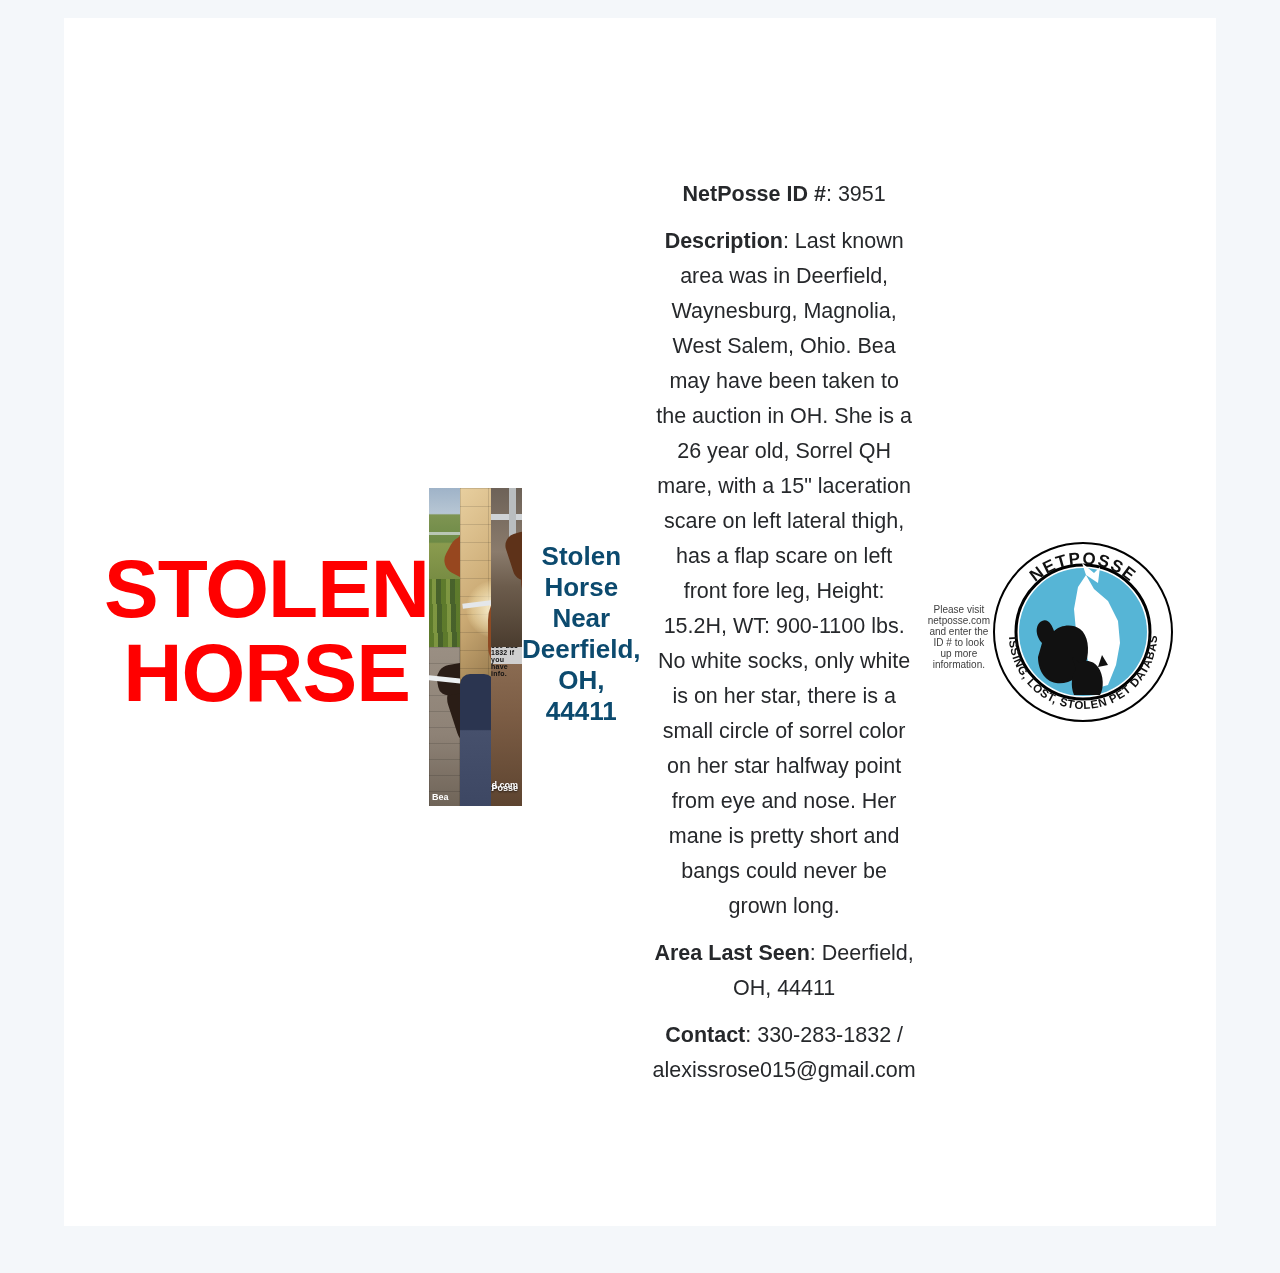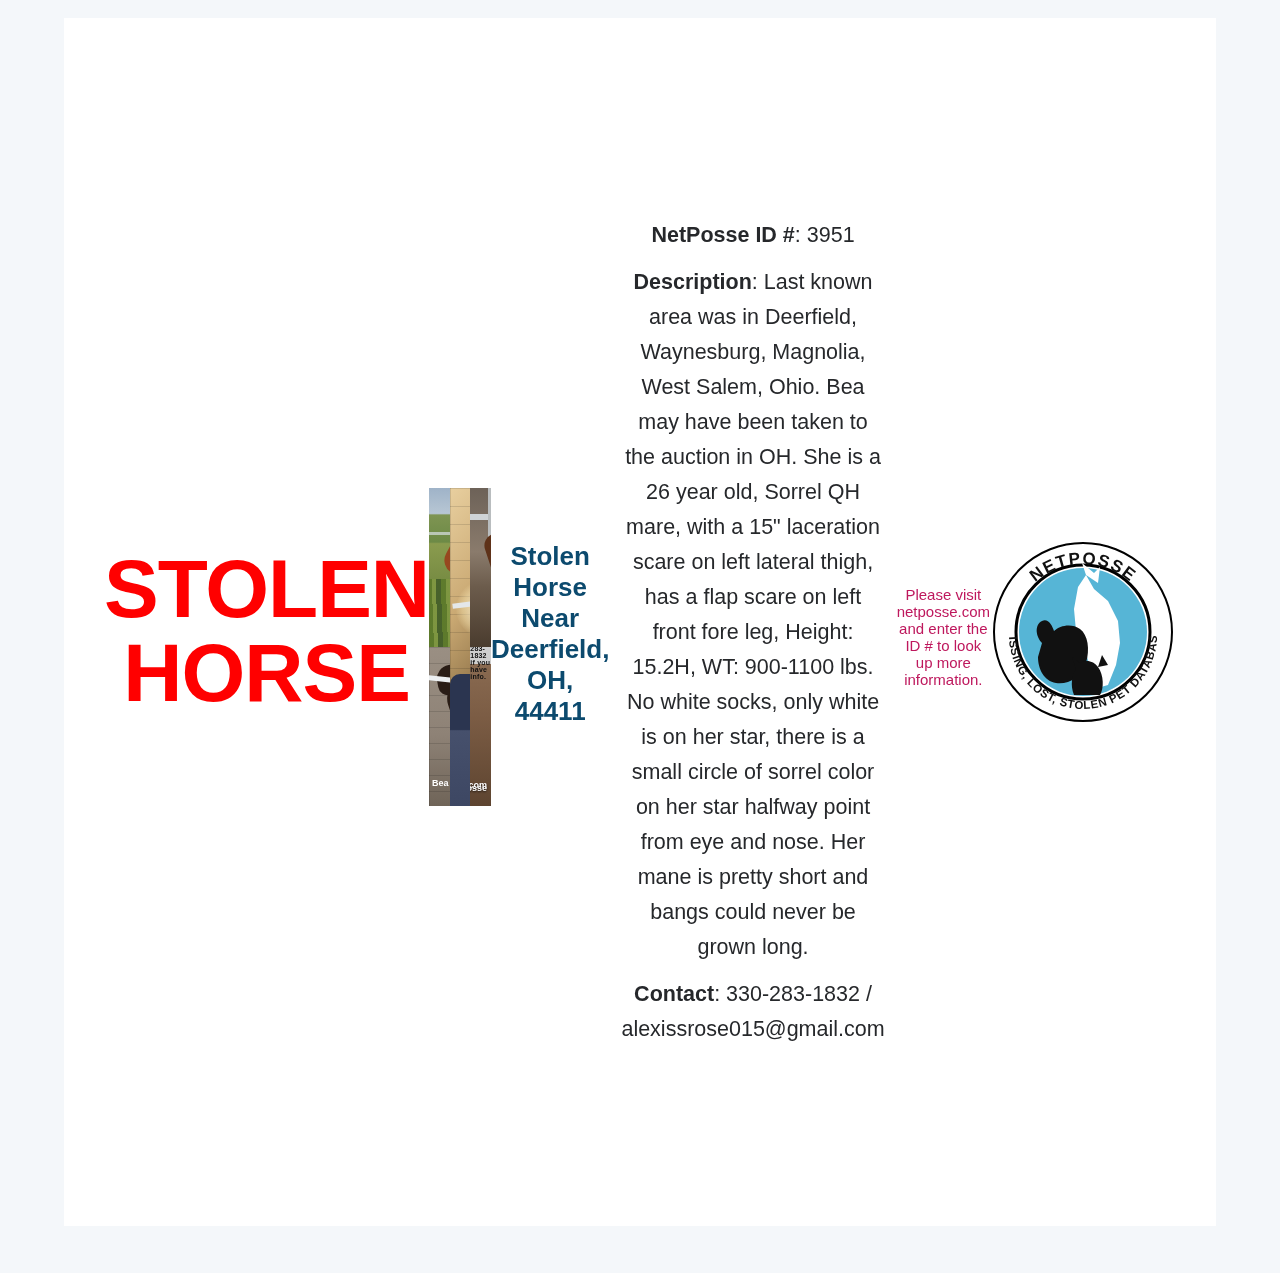--- a/index.html
+++ b/index.html
@@ -286,21 +286,21 @@
   }
   .c4 .pole {
     position: absolute;
     left: -6px; top: 34px;
     width: 120px; height: 5px;
     background: #eceff1;
     transform: rotate(6deg);
   }
   .c4 .caption {
     position: absolute;
-    left: 3px; bottom: 18px;
+    left: 3px; bottom: 4px;
     font-size: 9px;
     font-weight: 700;
     color: #ffffff;
   }
   
   .c5 {
     background: linear-gradient(to bottom, #8e6f55 0%, #7b5c44 45%, #5d4430 100%);
   }
   .c5 .banner {
     position: absolute;
@@ -400,22 +400,22 @@
     line-height: 35px;
     color: #26282b;
   }
   .info .row { margin: 12px; }
   .info b { font-weight: 700; }
   .desc {
     margin-top: 0;
   }
   .footnote {
     margin-top: 24px;
-    font-size: 15px;
-    color: #be185d;
+    font-size: 10px;
+    color: #404040;
     text-align: center;
   }
   .logo-wrap {
     margin-top: 14px;
     width: 186px;
     height: 186px;
     position: relative;
   }
   svg.logo { display: block; }
 </style>
@@ -501,20 +501,23 @@
   <div class="subtitle">Stolen Horse Near Deerfield, OH, 44411</div>
 
   <div class="info">
     <p class="row">
       <b>NetPosse ID #</b><span>: 3951</span>
     </p>
     <p class="row desc">
       <b>Description</b><span>: Last known area was in Deerfield, Waynesburg, Magnolia, West Salem, Ohio. Bea may have been taken to the auction in OH. She is a 26 year old, Sorrel QH mare, with a 15" laceration scare on left lateral thigh, has a flap scare on left front fore leg, Height: 15.2H, WT: 900-1100 lbs. No white socks, only white is on her star, there is a small circle of sorrel color on her star halfway point from eye and nose. Her mane is pretty short and bangs could never be grown long.</span>
     </p>
     <p class="row">
+      <b>Area Last Seen</b><span>: Deerfield, OH, 44411</span>
+    </p>
+    <p class="row">
       <b>Contact</b><span>: 330-283-1832 / alexissrose015@gmail.com</span>
     </p>
   </div>
 
   <div class="footnote">Please visit netposse.com and enter the ID # to look up more information.</div>
 
   <div class="logo-wrap">
     <svg class="logo" width="186" height="186" viewBox="0 0 186 186">
       <circle cx="93" cy="93" r="90" fill="#ffffff"></circle>
       <circle cx="93" cy="93" r="89" fill="none" stroke="#000000" stroke-width="2"></circle>

